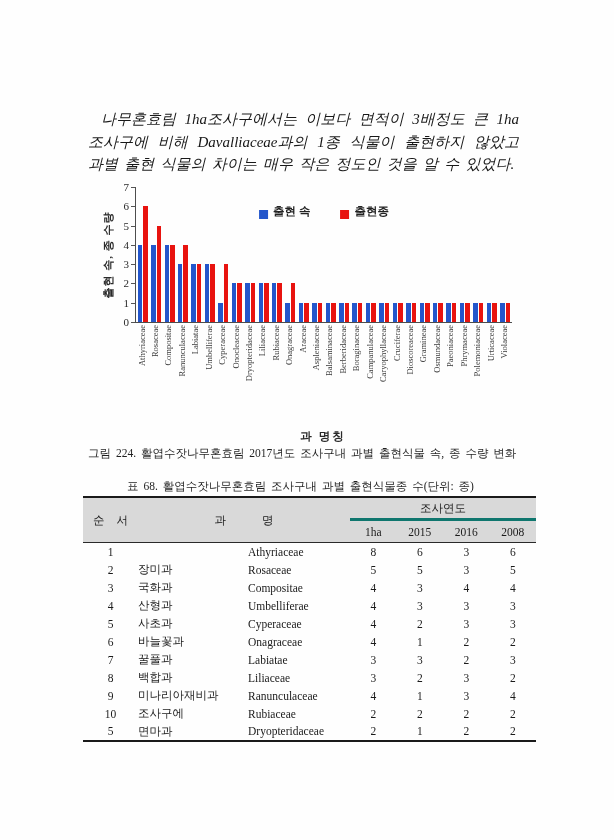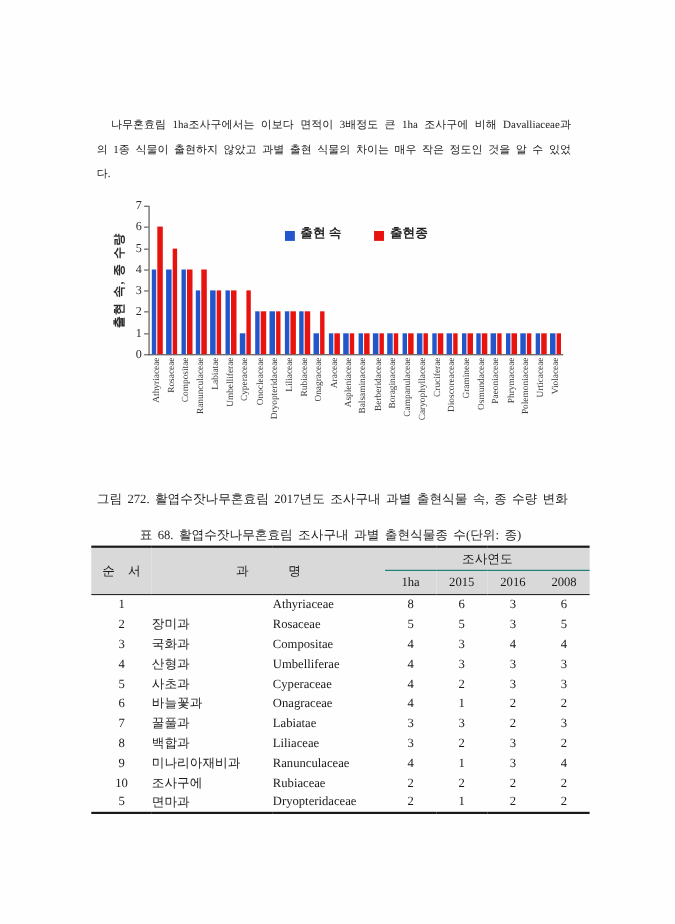--- a/index.html
+++ b/index.html
@@ -6,22 +6,22 @@
   .page {
     position:relative; width:614px; height:840px; margin:0 auto;
     background:#fefefe; overflow:hidden;
     font-family:"Liberation Serif","DejaVu Serif",serif;
     color:#1c1c1c;
   }
 
   
   .paragraph {
     position:absolute; left:88px; top:93px; width:431px;
-    font-size:10px; line-height:22.5px; text-align:justify;
-    text-indent:13px; word-spacing:2.5px; color:#181818;
+    font-size:15px; line-height:22.5px; text-align:justify;
+    text-indent:13px; word-spacing:2.5px; color:#181818;font-style:italic;
   }
 
   
   .chart { position:absolute; left:98px; top:183px; width:420px; height:258px; }
   .chart-ylabel {
     position:absolute; left:-58px; top:65px; width:135px; height:14px;
     transform:rotate(-90deg); text-align:center;
     font-size:11px; font-weight:bold; color:#2a2a2a; letter-spacing:1px;
   }
   .ytick-label {
@@ -79,21 +79,21 @@
     border-collapse:collapse; table-layout:fixed;
     font-size:11.5px; color:#1a1a1a;
   }
   .data-table th, .data-table td { padding:0; font-weight:normal; }
   .data-table thead { background:#d9d9d9; }
   .data-table thead tr:first-child { border-top:2.5px solid #1a1a1a; }
   .data-table thead { border-bottom:1px solid #2a2a2a; }
   .data-table tbody { border-bottom:2.5px solid #1a1a1a; }
   .th-order { text-align:center; font-weight:bold; word-spacing:9px; }
   .th-family { text-align:center; font-weight:bold; word-spacing:33px; }
-  .th-years { text-align:center; font-weight:bold; border-bottom:1px solid #0f766e; height:20px; }
+  .th-years { text-align:center; font-weight:bold; border-bottom:3px solid #0f766e; height:20px; }
   .th-year { text-align:center; font-weight:bold; height:21px; }
   .data-table tbody tr { height:18px; }
   .td-no { text-align:center; }
   .td-kr { text-align:left; padding-left:6px;margin-left:16px; }
   .td-latin { text-align:left; padding-left:2px; }
   .td-val { text-align:center; }
 
   .page-number {
     position:absolute; left:0; top:762px; width:614px; text-align:center;
     font-size:11px; letter-spacing:1px; color:#222;
@@ -331,23 +331,24 @@
         <div class="xlabel-cell">
           <span class="xlabel-text">Polemoniaceae</span>
         </div>
         <div class="xlabel-cell">
           <span class="xlabel-text">Urticaceae</span>
         </div>
         <div class="xlabel-cell">
           <span class="xlabel-text">Violaceae</span>
         </div>
       </div>
+    <div class="chart-xtitle">과 명칭</div>
   </div>
 
-  <div class="fig-caption">그림 272. 활엽수잣나무혼효림 2017년도 조사구내 과별 출현식물 속, 종 수량 변화</div>
+  <div class="fig-caption">그림 224. 활엽수잣나무혼효림 2017년도 조사구내 과별 출현식물 속, 종 수량 변화</div>
   <div class="table-title">표 68. 활엽수잣나무혼효림 조사구내 과별 출현식물종 수(단위: 종)</div>
 
   <table class="data-table">
     <colgroup>
       <col style="width:55px">
         <col style="width:110px">
         <col style="width:102px">
       <col style="width:46.5px">
         <col style="width:46.5px">
         <col style="width:46.5px">

